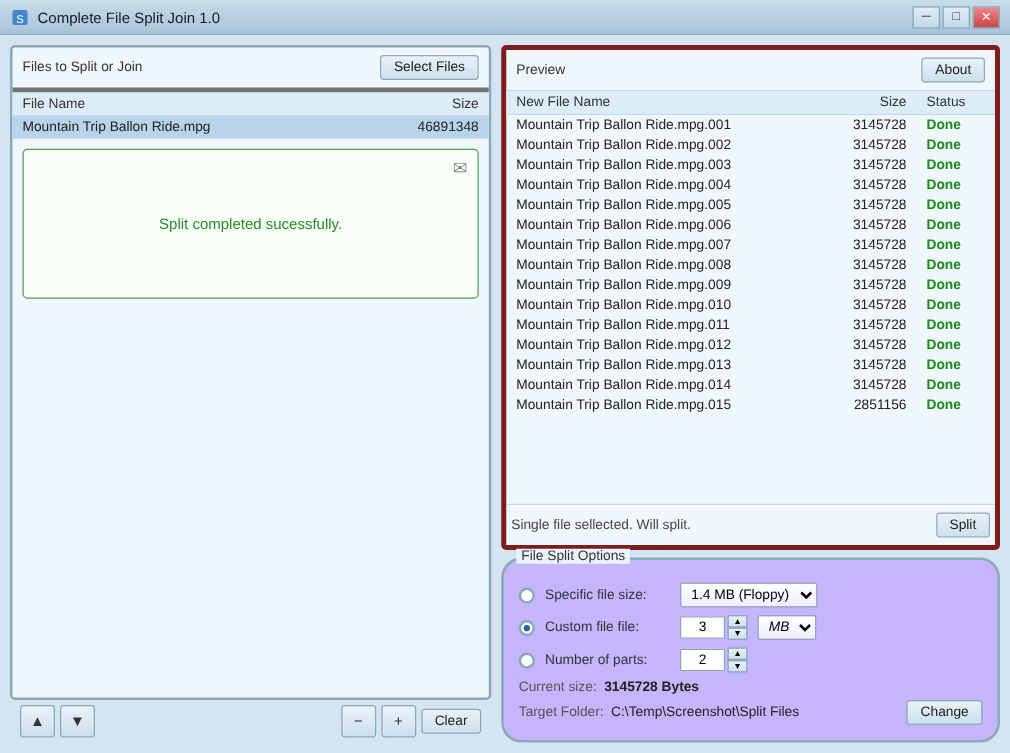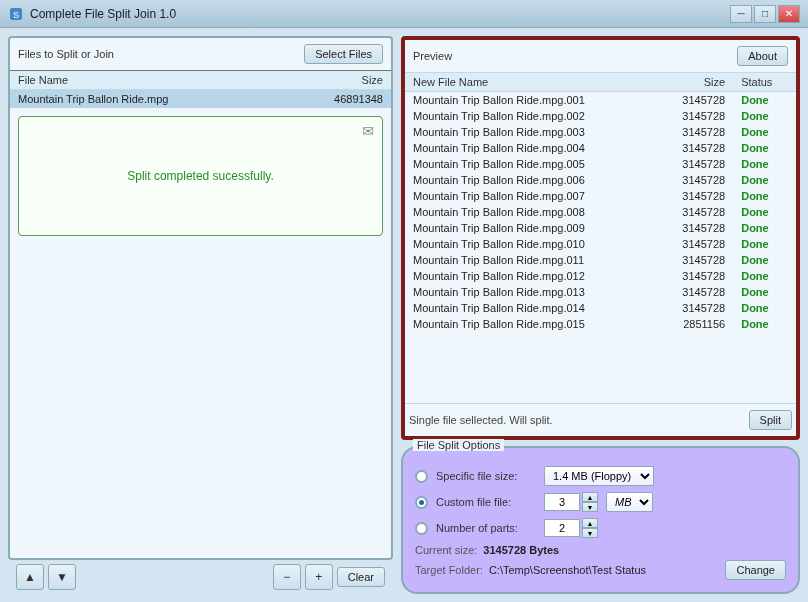--- a/index.html
+++ b/index.html
@@ -80,21 +80,21 @@
       border-radius: 4px;
       background: #f0f7fc;
       position: relative;
       flex: 1;
     }
     .files-panel-header {
       display: flex;
       align-items: center;
       justify-content: space-between;
       padding: 6px 8px;
-      border-bottom: 1px solid #737373;
+      border-bottom: 4px solid #737373;
     }
     .files-panel-title {
       font-size: 11px;
       color: #333;
     }
     .btn {
       background: linear-gradient(to bottom, #e8f2f8, #cce0ec);
       border: 1px solid #8aaab8;
       border-radius: 3px;
       padding: 3px 10px;
@@ -552,19 +552,19 @@
         </div>
       </div>
 
       <div class="info-row">
         <span class="info-label">Current size:</span>
         <span class="info-value">3145728 Bytes</span>
       </div>
 
       <div class="folder-row">
         <span class="info-label">Target Folder:</span>
-        <span class="folder-path">C:\Temp\Screenshot\Test Status</span>
+        <span class="folder-path">C:\Temp\Screenshot\Split Files</span>
         <button class="btn">Change</button>
       </div>
     </div>
 
   </div>
 </div>
 
 </body></html>

